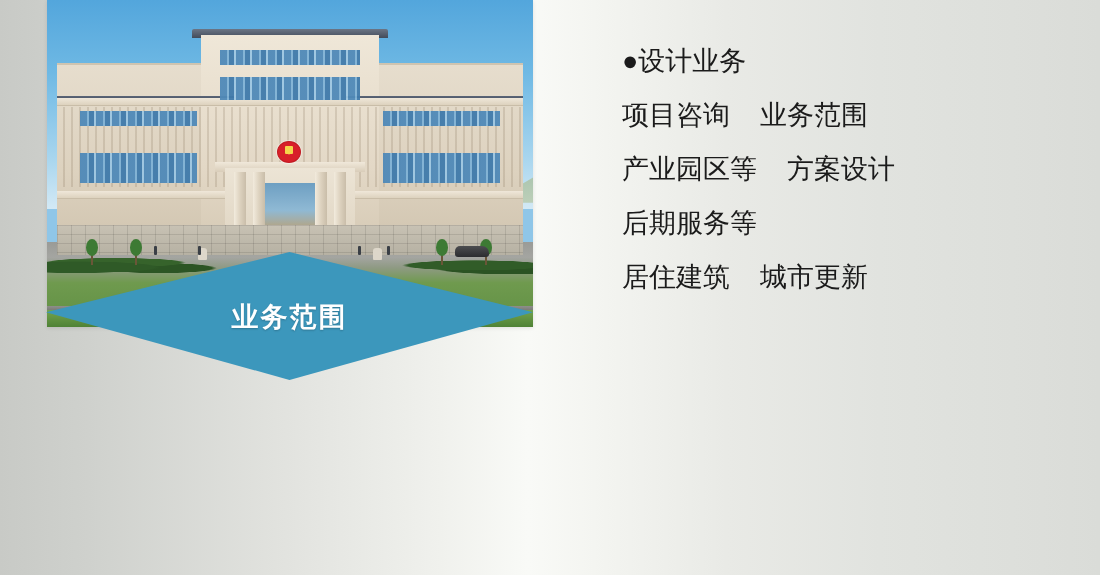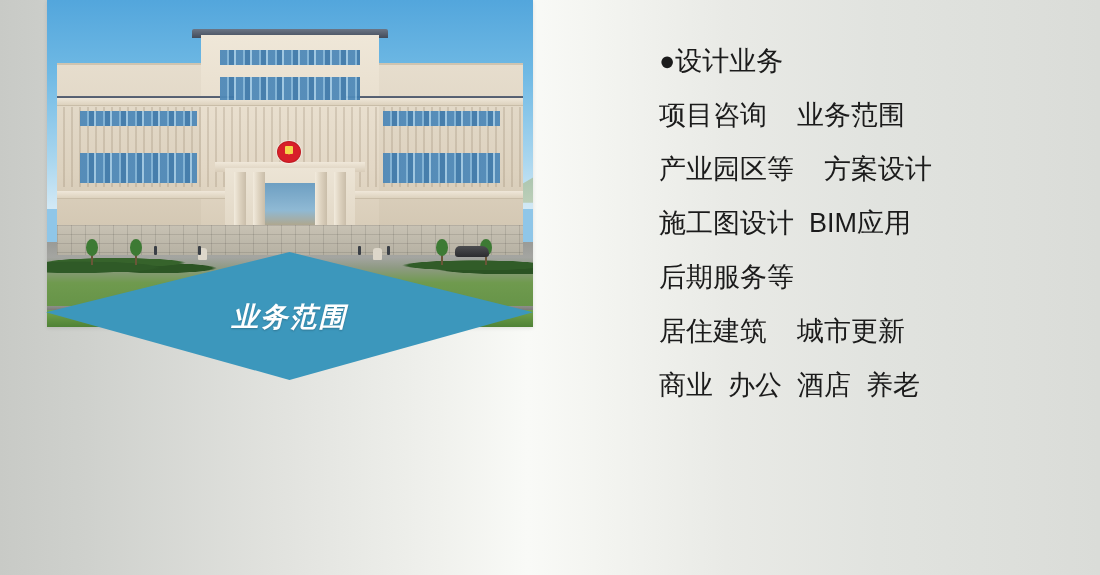--- a/index.html
+++ b/index.html
@@ -194,21 +194,20 @@
     position: absolute;
     left: 46px;
     top: 252px;
     width: 487px;
     height: 128px;
     clip-path: polygon(50% 0%, 100% 47%, 50% 100%, 0% 47%);
     background: #3c97bc;
     display: flex;
     align-items: center;
     justify-content: center;
-    font-style: italic;
   }
   .diamond-label {
     color: #ffffff;
     font-size: 27px;
     font-weight: bold;
     letter-spacing: 2px;
     text-shadow: 0 1px 2px rgba(0,0,0,.22);
     transform: translateY(1px);
   }
 
@@ -217,21 +216,20 @@
     position: absolute;
     left: 622px;
     top: 34px;
     width: 450px;
   }
   .line {
     color: #1b1b1b;
     font-size: 27px;
     line-height: 54px;
     white-space: pre;
-    margin-left: 37px;
   }
   .line.heading { font-size: 27px; }
 </style>
 </head>
 <body>
 
 <div id="slide">
 
   <div class="photo">
     <div class="sky"></div>
@@ -282,19 +280,17 @@
   </div>
 
   <div class="diamond">
     <span class="diamond-label">业务范围</span>
   </div>
 
   <div class="text-col">
     <div class="line heading">●设计业务</div>
     <div class="line">项目咨询    业务范围</div>
     <div class="line">产业园区等    方案设计</div>
-    <div class="line">施工图设计  BIM应用</div>
     <div class="line">后期服务等</div>
     <div class="line">居住建筑    城市更新</div>
-    <div class="line">商业  办公  酒店  养老</div>
   </div>
 
 </div>
 
 </body></html>

